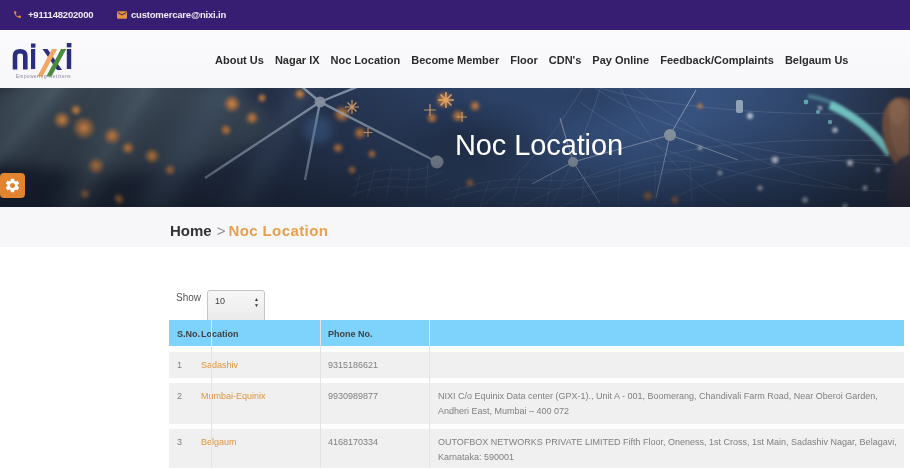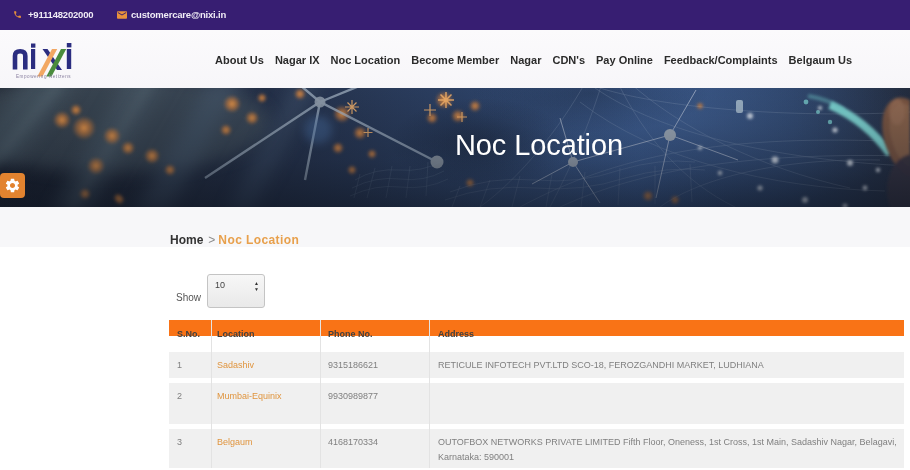--- a/index.html
+++ b/index.html
@@ -21,34 +21,34 @@
   
   #hero { left:0; top:88px; width:910px; height:119px; overflow:hidden; background:#1d2a40; }
   #herotitle { position:absolute; left:0; top:40.5px; width:1078px; text-align:center; color:#fff;
     font-size:29px; letter-spacing:-0.1px; font-weight:normal; }
 
   
   #gear { left:0; top:173px; width:25px; height:25px; background:#e2832f; border-radius:4px; }
 
   
   #crumb { left:0; top:207px; width:910px; height:40px; background:#f7f7f9; }
-  #crumb .in { position:absolute; left:170px; top:15px; font-size:12px;margin-top:11px; }
+  #crumb .in { position:absolute; left:170px; top:15px; font-size:15px; }
 
   
   #show-label { left:176px; top:292px; font-size:10px; color:#555; }
-  #select { left:207px; top:274px; width:58px; height:34px; border:1px solid #c4c4c4;
+  #select { left:207px; top:290px; width:58px; height:34px; border:1px solid #c4c4c4;
     border-radius:3px; background:linear-gradient(180deg,#f7f7f7,#e9e9e9); }
   #select .val { position:absolute; left:7px; top:5px; font-size:9px; color:#444; }
   #select .arr { position:absolute; right:3px; width:7px; font-size:5px; color:#333; line-height:4px; }
 
   
   #table { left:169px; top:320px; width:735px; }
   .trow { position:absolute; left:0; width:735px; background:#f0f0f0; }
   .cell { position:absolute; top:0; font-size:9px; color:#7f7f7f; line-height:14.5px; }
-  .c1 { left:8px; }  .c2 { left:48px; } .c3 { left:159px; } .c4 { left:269px; width:462px; }
+  .c1 { left:8px; }  .c2 { left:32px; } .c3 { left:159px; } .c4 { left:269px; width:462px; }
   .loc { color:#e0953f; }
   .vline { position:absolute; top:0; width:1px; height:148px; background:#e3e3e3; }
 </style>
 </head>
 <body>
 <div id="page">
 
   <div class="abs" id="topbar">
     <svg class="abs" style="left:13px;top:10px" width="9" height="9" viewBox="0 0 24 24">
       <path fill="#e8913c" d="M6.62 10.79c1.44 2.83 3.76 5.14 6.59 6.59l2.2-2.2c.27-.27.67-.36 1.02-.24 1.12.37 2.33.57 3.57.57.55 0 1 .45 1 1V20c0 .55-.45 1-1 1-9.39 0-17-7.61-17-17 0-.55.45-1 1-1h3.5c.55 0 1 .45 1 1 0 1.25.2 2.45.57 3.57.11.35.03.74-.25 1.02l-2.2 2.2z"></path>
@@ -77,21 +77,21 @@
     <rect x="54.8" y="6" width="4.4" height="20" fill="#2b2d80"></rect>
     <rect x="54.8" y="0" width="4.6" height="4.4" fill="#2b2d80"></rect>
     <text x="4" y="34.5" font-size="4.6" fill="#8a80a0" letter-spacing="0.55">Empowering Netizens</text>
   </svg>
 
   <div class="abs" id="nav">
     <span>About Us</span>
       <span>Nagar IX</span>
       <span>Noc Location</span>
       <span>Become Member</span>
-      <span>Nagar</span>
+      <span>Floor</span>
       <span>CDN's</span>
       <span>Pay Online</span>
       <span>Feedback/Complaints</span>
       <span>Belgaum Us</span>
   </div>
 
   <div class="abs" id="hero">
     <svg width="910" height="119" viewBox="0 0 910 119">
       <defs>
         <linearGradient id="base" x1="0" y1="0" x2="1" y2="0">
@@ -283,36 +283,35 @@
   </div>
 
   <div class="abs" id="show-label">Show</div>
   <div class="abs" id="select">
     <div class="val">10</div>
     <div class="arr" style="top:6px">▲</div>
     <div class="arr" style="top:12px">▼</div>
   </div>
 
   <div class="abs" id="table">
-    <div class="trow" style="top:0;height:16px;background:#f97316">
+    <div class="trow" style="top:0;height:26px;background:#7dd3fc">
       <div class="cell c1" style="top:7px;font-weight:bold;color:#414141">S.No.</div>
       <div class="cell c2" style="top:7px;font-weight:bold;color:#414141">Location</div>
       <div class="cell c3" style="top:7px;font-weight:bold;color:#414141">Phone No.</div>
-      <div class="cell c4" style="top:7px;font-weight:bold;color:#414141">Address</div>
     </div>
     <div class="trow" style="top:32px;height:26px">
       <div class="cell c1" style="top:6px">1</div>
       <div class="cell c2 loc" style="top:6px">Sadashiv</div>
       <div class="cell c3" style="top:6px">9315186621</div>
-      <div class="cell c4" style="top:6px">RETICULE INFOTECH PVT.LTD SCO-18, FEROZGANDHI MARKET, LUDHIANA</div>
     </div>
     <div class="trow" style="top:63px;height:41px">
       <div class="cell c1" style="top:6px">2</div>
       <div class="cell c2 loc" style="top:6px">Mumbai-Equinix</div>
       <div class="cell c3" style="top:6px">9930989877</div>
+      <div class="cell c4" style="top:6px">NIXI C/o Equinix Data center (GPX-1)., Unit A - 001, Boomerang, Chandivali Farm Road, Near Oberoi Garden, Andheri East, Mumbai – 400 072</div>
     </div>
     <div class="trow" style="top:109px;height:39px">
       <div class="cell c1" style="top:6px">3</div>
       <div class="cell c2 loc" style="top:6px">Belgaum</div>
       <div class="cell c3" style="top:6px">4168170334</div>
       <div class="cell c4" style="top:6px">OUTOFBOX NETWORKS PRIVATE LIMITED Fifth Floor, Oneness, 1st Cross, 1st Main, Sadashiv Nagar, Belagavi, Karnataka: 590001</div>
     </div>
     <div class="vline" style="left:42px"></div>
     <div class="vline" style="left:151px"></div>
     <div class="vline" style="left:260px"></div>

